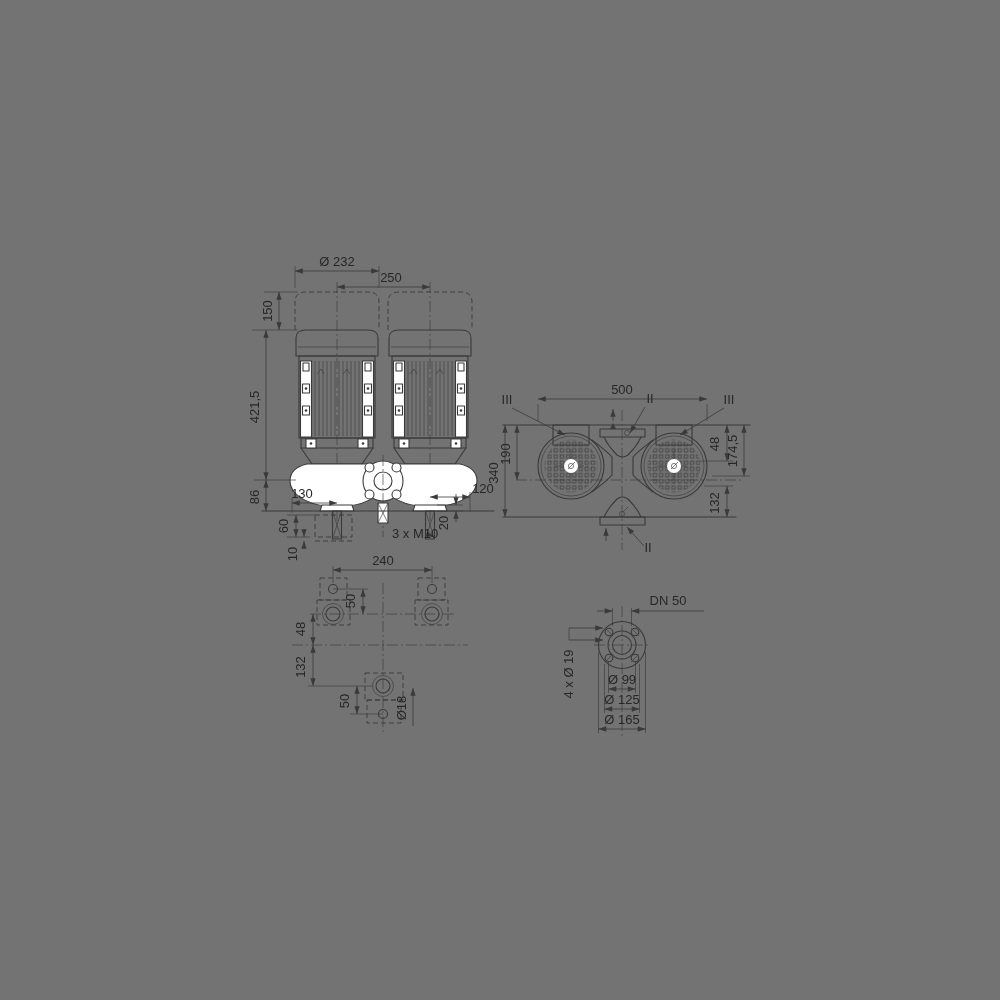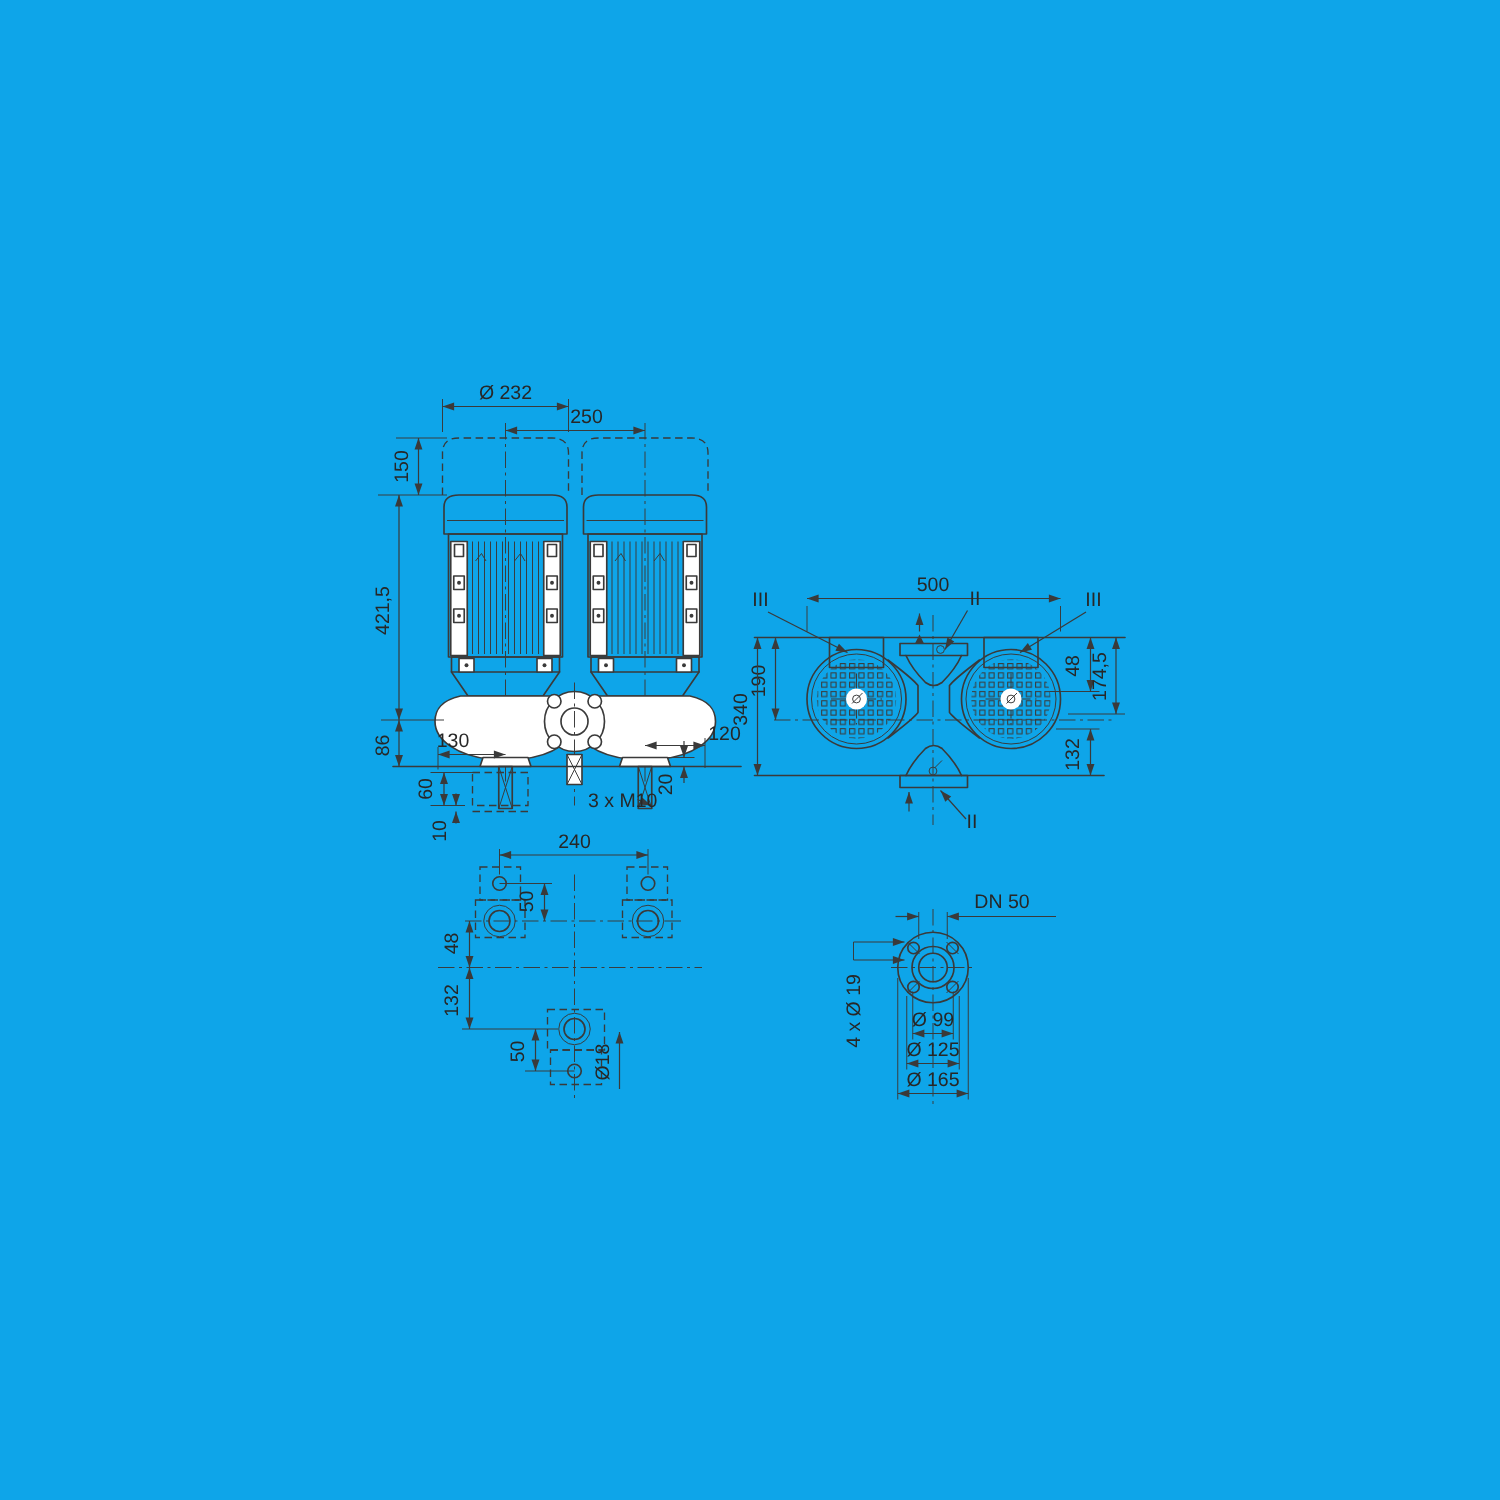--- a/index.html
+++ b/index.html
@@ -1,16 +1,16 @@
 <!DOCTYPE html>
 <html><head>
 <meta charset="utf-8">
 <style>
   html,body{margin:0;padding:0;background:#ffffff;}
-  .canvas{position:relative;width:1000px;height:1000px;background:#0ea5e9;overflow:hidden;
+  .canvas{position:relative;width:1000px;height:1000px;background:#737373;overflow:hidden;
           font-family:"Liberation Sans", sans-serif;}
   svg{position:absolute;left:0;top:0;}
   
   .o  {stroke:#3a3a3a;stroke-width:1.1;fill:none;stroke-linejoin:round;stroke-linecap:round;}
   .ow {stroke:#3a3a3a;stroke-width:1.1;fill:#ffffff;stroke-linejoin:round;}
   .t  {stroke:#3a3a3a;stroke-width:.65;fill:none;}
   .d  {stroke:#3a3a3a;stroke-width:.8;fill:none;}
   .cl {stroke:#3a3a3a;stroke-width:.65;fill:none;stroke-dasharray:11 3 2 3;}
   .ds {stroke:#3a3a3a;stroke-width:.9;fill:none;stroke-dasharray:5 3;}
   .fill{fill:#3a3a3a;stroke:none;}

